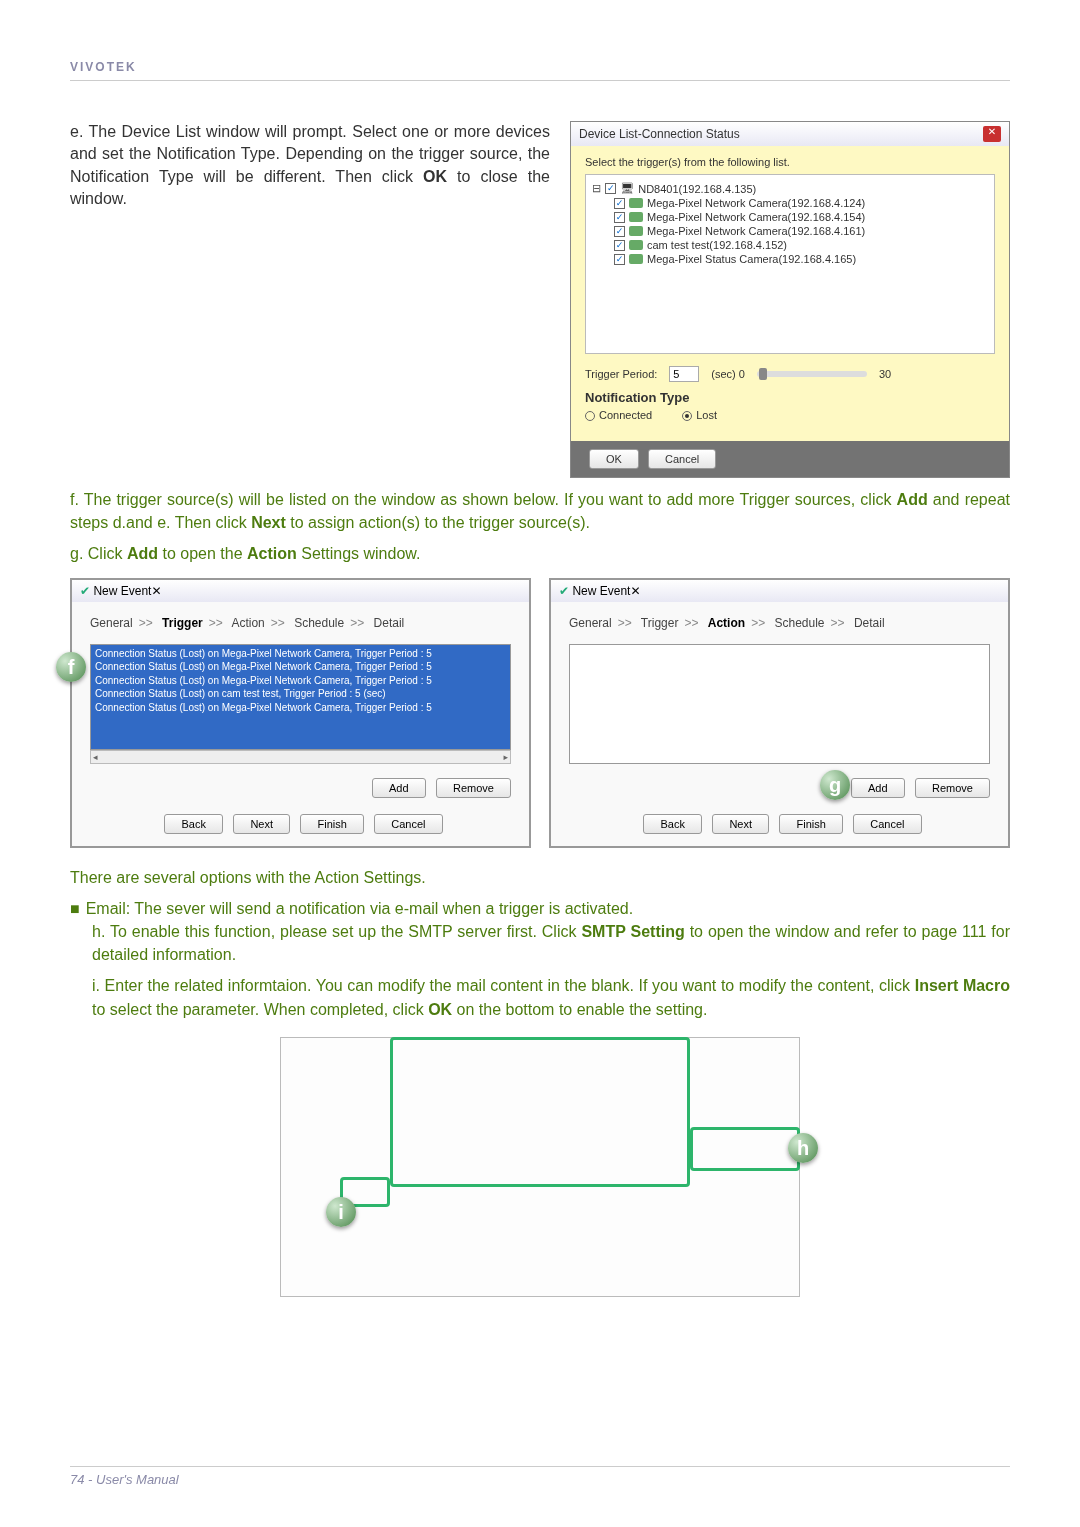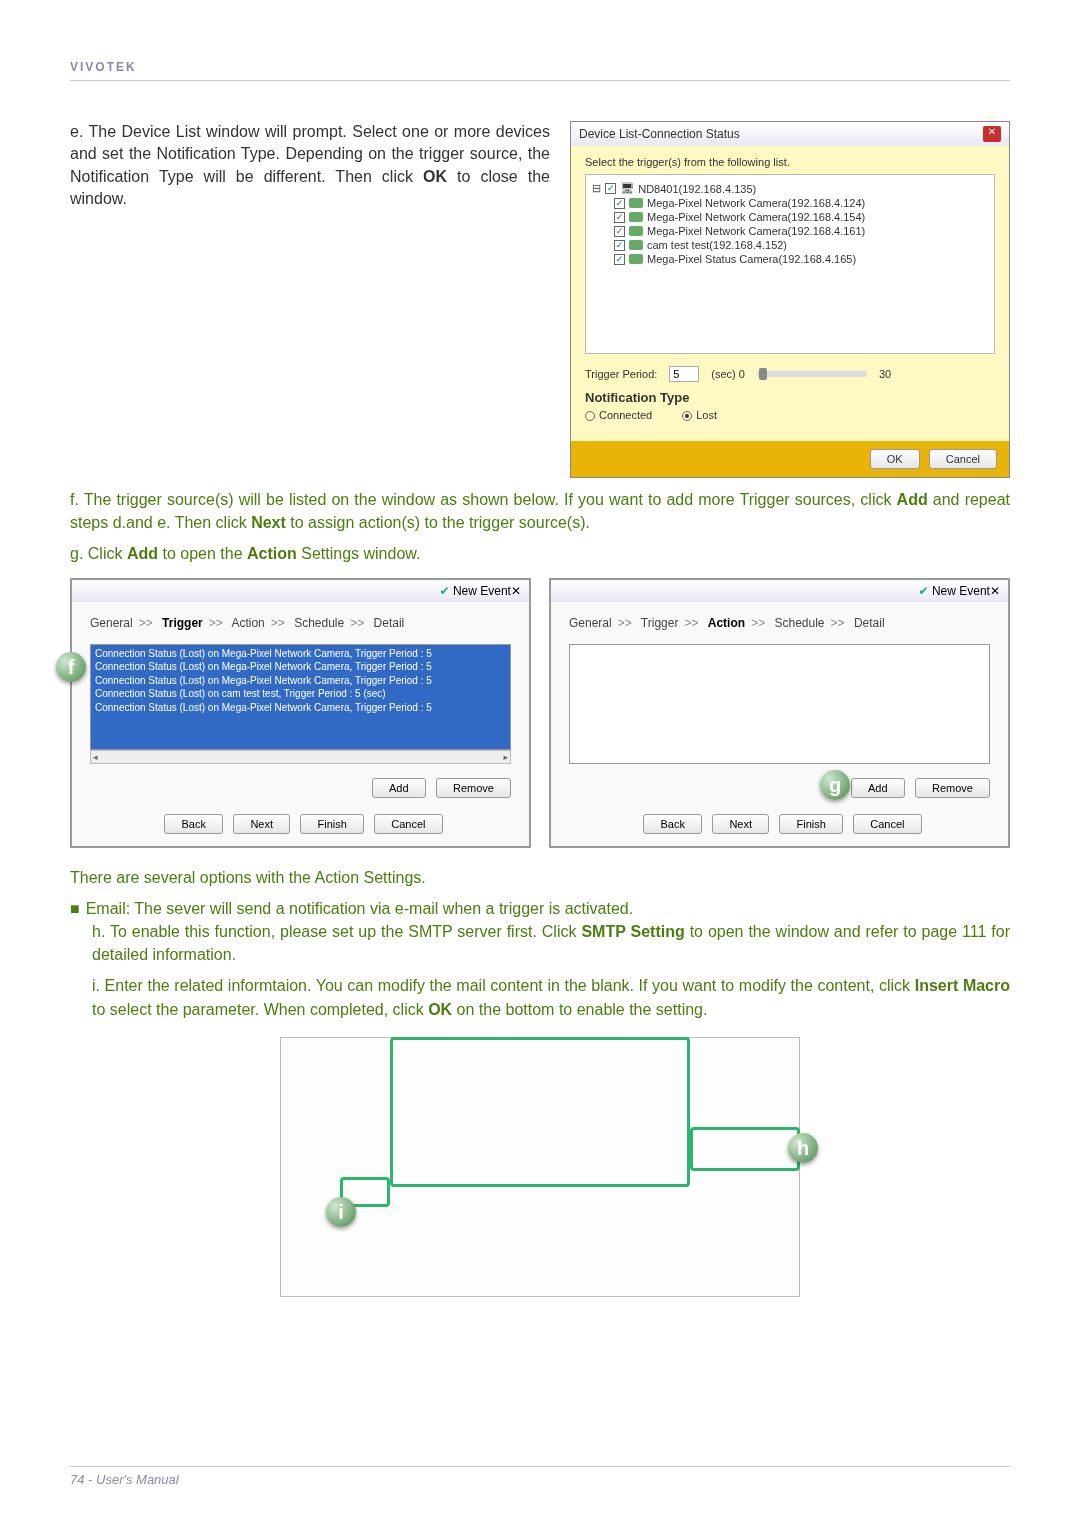--- a/index.html
+++ b/index.html
@@ -22,25 +22,25 @@
   .cb { width:11px; height:11px; border:1px solid #666; display:inline-block; font-size:9px; line-height:9px; text-align:center; color:#0066cc; }
   .cam-icon { width:14px; height:10px; background:#6a6; display:inline-block; border-radius:2px; }
   .trigger-row { margin-top:12px; font-size:11px; display:flex; align-items:center; gap:12px;}
   .tinput { width:30px; border:1px solid #aaa; padding:1px 3px; font-size:11px;}
   .slider { flex:0 0 110px; height:6px; background:#ddd; position:relative; border-radius:3px;}
   .slider-thumb { position:absolute; left:2px; top:-3px; width:8px; height:12px; background:#888; border-radius:2px;}
   .notif-label { font-weight:bold; font-size:13px; margin-top:8px;}
   .radio-row { display:flex; gap:30px; padding:4px 0 10px 0; font-size:11px;}
   .radio { width:10px; height:10px; border:1px solid #666; border-radius:50%; display:inline-block; margin-right:4px; vertical-align:middle; position:relative;}
   .radio.checked::after{content:"";position:absolute;left:2px;top:2px;width:4px;height:4px;background:#333;border-radius:50%;}
-  .btn-row { text-align:right; padding:8px 12px; background:#eab308; }
+  .btn-row { padding:8px 12px; background:#737373; }
   .btn { display:inline-block; padding:3px 16px; border:1px solid #999; background:linear-gradient(#fff,#e6e6e6); font-size:11px; border-radius:3px; margin-left:6px;}
   .wizards { display:flex; gap:18px; margin-top:12px; }
   .wizard { flex:1; border:2px solid #999; background:#f6f6f6; padding:0; position:relative;}
-  .wiz-title { background:linear-gradient(#fff,#e8e8f4); padding:4px 8px; font-size:12px; display:flex; align-items:center; justify-content:flex-end;}
+  .wiz-title { background:linear-gradient(#fff,#e8e8f4); padding:4px 8px; font-size:12px; display:flex; align-items:center; justify-content:flex-start;}
   .wiz-body { padding:14px 18px 12px 18px; background:#f9f9f9;}
   .crumb { font-size:12px; color:#444; margin-bottom:14px;}
   .crumb .sep { color:#888; margin:0 6px;}
   .crumb .active { font-weight:bold; color:#000;}
   .trigger-list { border:1px solid #999; background:#316ac5; color:#fff; font-size:10px; height:106px; overflow:hidden; padding:2px 4px; line-height:1.35;}
   .trigger-list.empty { background:#fff; }
   .scroll-stub { height:14px; background:#eee; border:1px solid #bbb; margin-top:0; display:flex; align-items:center; justify-content:space-between; padding:0 2px; font-size:9px; color:#666;}
   .wiz-btns { text-align:right; margin-top:14px;}
   .wiz-nav { text-align:center; margin-top:16px;}
   .circle-label { position:absolute; width:30px; height:30px; border-radius:50%; background:radial-gradient(circle at 30% 30%, #cfe8cf, #4a874a); color:#fff; font-size:20px; font-weight:bold; text-align:center; line-height:30px; box-shadow:0 2px 4px rgba(0,0,0,0.4);}

